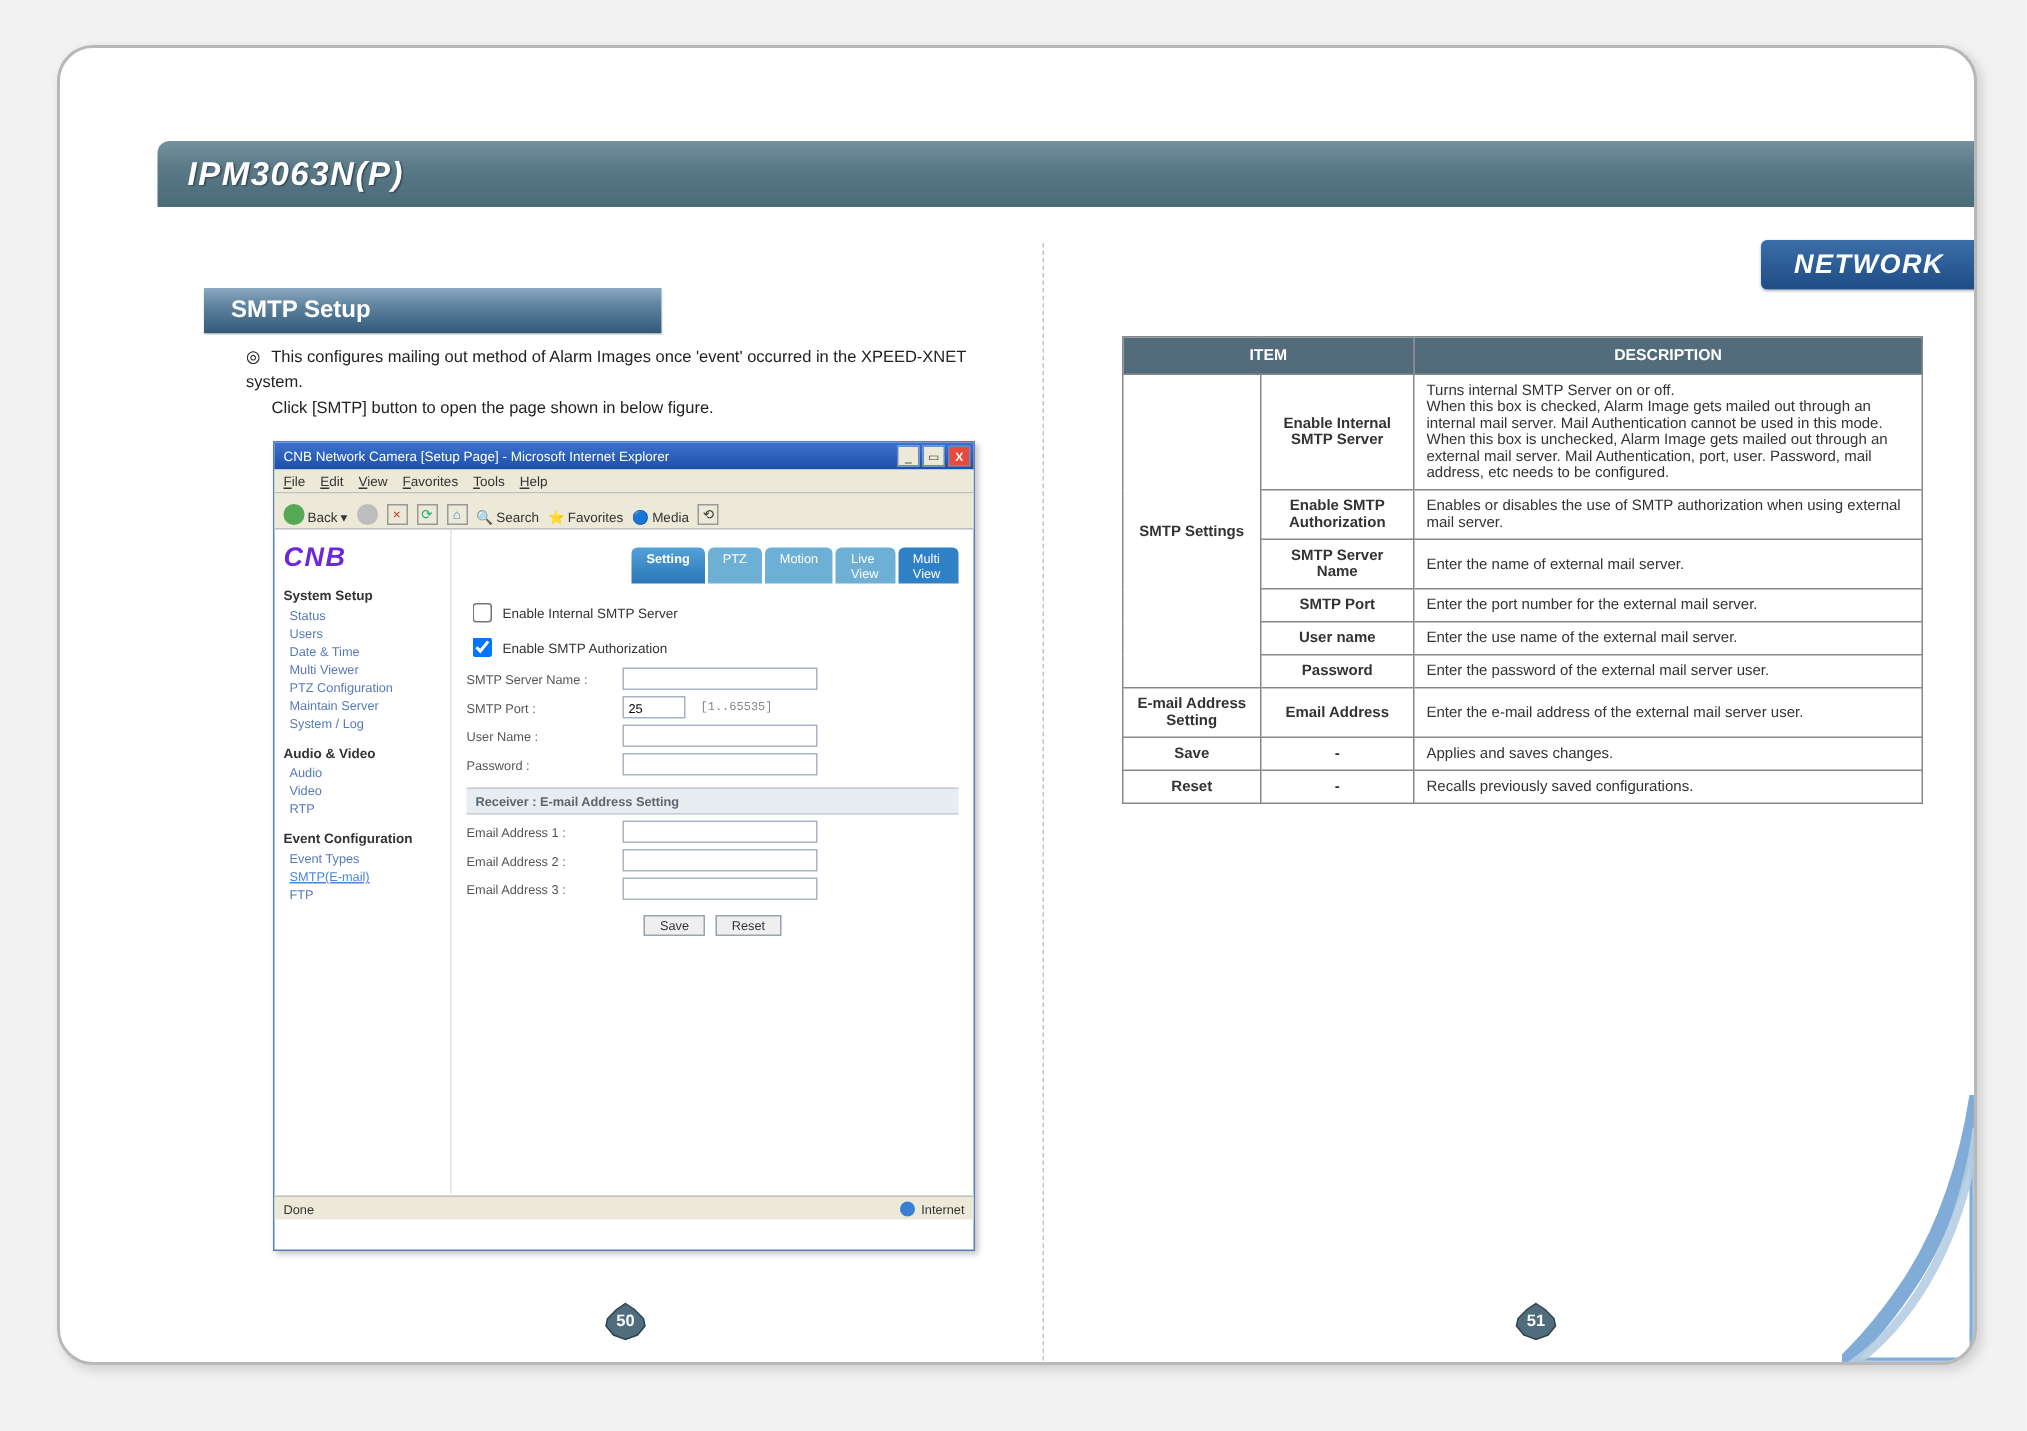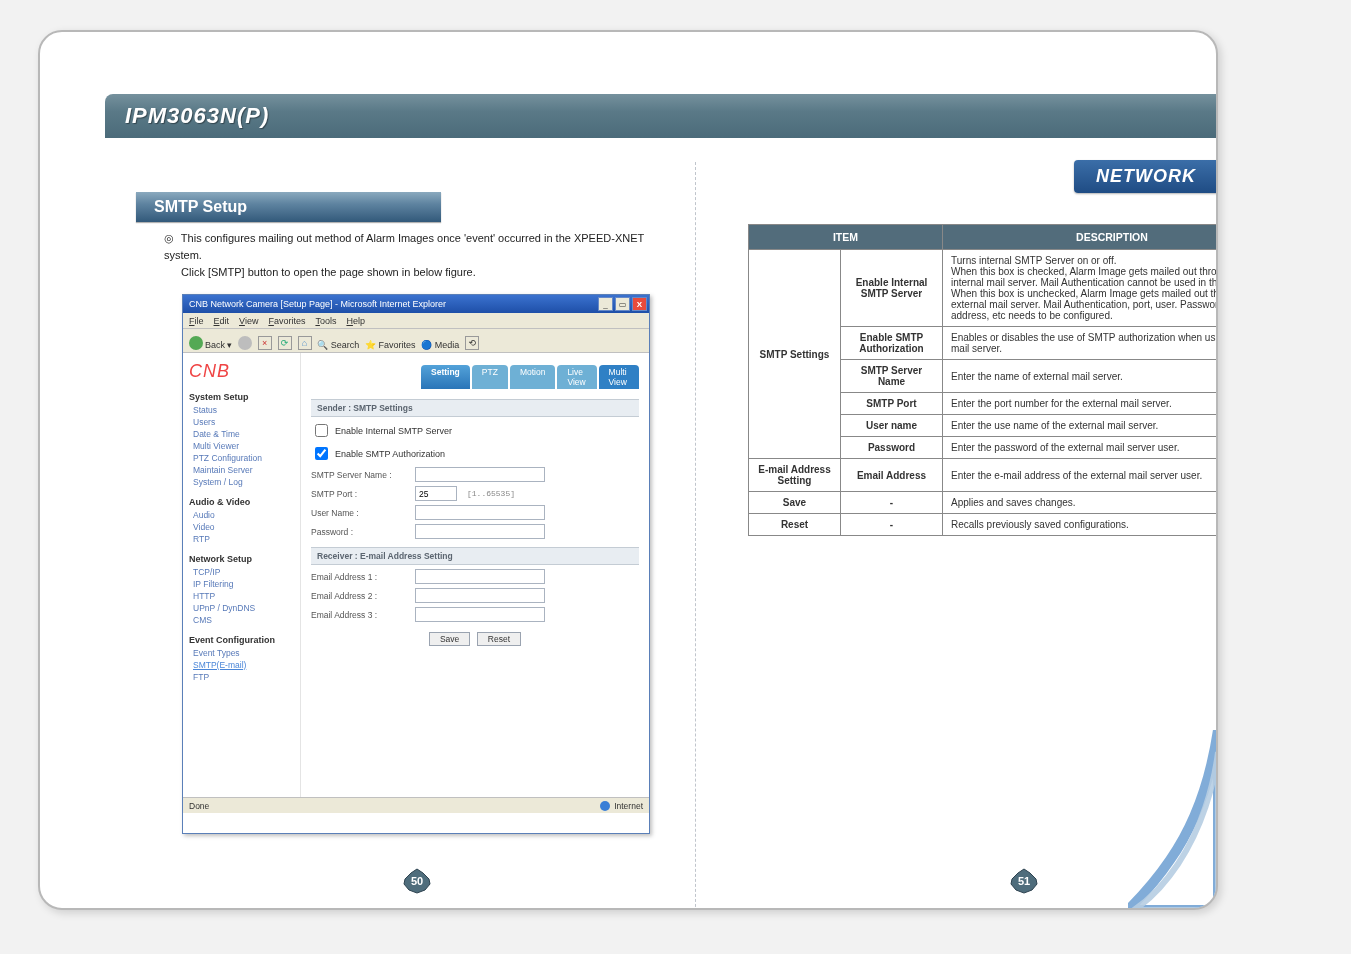--- a/index.html
+++ b/index.html
@@ -4,21 +4,21 @@
 <style>
   * { box-sizing: border-box; }
   html, body {
     margin: 0; padding: 0; width: 1351px; height: 954px;
     font-family: Arial, Helvetica, sans-serif;
     background: #f2f2f2;
     color: #333;
   }
   .page-frame {
     position: absolute; left: 38px; top: 30px;
-    width: 1180px; height: 880px;
+    width: 1280px; height: 880px;
     border: 2px solid #b8b8b8;
     border-radius: 24px 24px 24px 24px;
     background: #fff;
     overflow: hidden;
     box-shadow: 3px 3px 8px rgba(0,0,0,0.15);
   }
   
   .header-bar {
     position: absolute; left: 65px; top: 62px;
     width: 1224px; height: 44px;
@@ -96,21 +96,21 @@
   .addr {
     height:20px; background:#ece9d8; border-bottom:1px solid #c0c0c0;
     display:flex; align-items:center; padding:0 4px; gap:4px;
   }
   .addr input { flex:1; height:15px; font-size:8.5px; padding:0 4px; border:1px solid #7a9bd4;}
   .addr .go { background:#5ca84b; color:#fff; padding:0 4px; height:15px; display:flex; align-items:center; border-radius:2px; font-size:8px;}
   .ie-body { display:flex; height: calc(100% - 18px - 16px - 24px - 20px - 16px); }
   .cnb-left {
     width:118px; border-right:1px solid #e4e4e4; padding:8px 6px 6px 6px; color:#555;
   }
-  .cnb-logo { font-size:18px; font-weight:400; color:#ef4444; letter-spacing:1px; font-style:italic;}
+  .cnb-logo { font-size:18px; font-weight:700; color:#6d28d9; letter-spacing:1px; font-style:italic;}
   .nav-group { margin-top:10px; }
   .nav-title { font-weight:bold; font-size:9px; color:#333; margin-bottom:3px; }
   .nav-group a { display:block; color:#5779b8; font-size:8.5px; margin:2px 0 2px 4px; text-decoration:none; }
   .nav-group a.active { color:#4a86d8; text-decoration:underline; }
   .cnb-right { flex:1; padding:8px 10px 6px 10px; }
   .tabrow { display:flex; gap:2px; margin:4px 0 10px 110px; }
   .tab { padding:2px 10px; font-size:8.5px; border-radius:4px 4px 0 0; color:#fff; background:#6eb0d5; }
   .tab.active { background: linear-gradient(#53a2d9, #2a75b8); font-weight:bold; }
   .tab.mv { background:#2f80c5;}
   .panel-head {
@@ -249,43 +249,34 @@
           <a>Maintain Server</a>
           <a>System / Log</a>
         </div>
         <div class="nav-group">
           <div class="nav-title">Audio &amp; Video</div>
           <a>Audio</a>
           <a>Video</a>
           <a>RTP</a>
         </div>
         <div class="nav-group">
-          <div class="nav-title">Network Setup</div>
-          <a>TCP/IP</a>
-          <a>IP Filtering</a>
-          <a>HTTP</a>
-          <a>UPnP / DynDNS</a>
-          <a>CMS</a>
-        </div>
-        <div class="nav-group">
           <div class="nav-title">Event Configuration</div>
           <a>Event Types</a>
           <a class="active">SMTP(E-mail)</a>
           <a>FTP</a>
         </div>
       </div>
       <div class="cnb-right">
         <div class="tabrow">
           <div class="tab active">Setting</div>
           <div class="tab">PTZ</div>
           <div class="tab">Motion</div>
           <div class="tab">Live View</div>
           <div class="tab mv">Multi View</div>
         </div>
-        <div class="panel-head">Sender : SMTP Settings</div>
         <div class="form-row">
           <input type="checkbox" style="">
           <span>Enable Internal SMTP Server</span>
         </div>
         <div class="form-row">
           <input type="checkbox" checked="" style="">
           <span>Enable SMTP Authorization</span>
         </div>
         <div class="form-row">
           <label>SMTP Server Name :</label>

